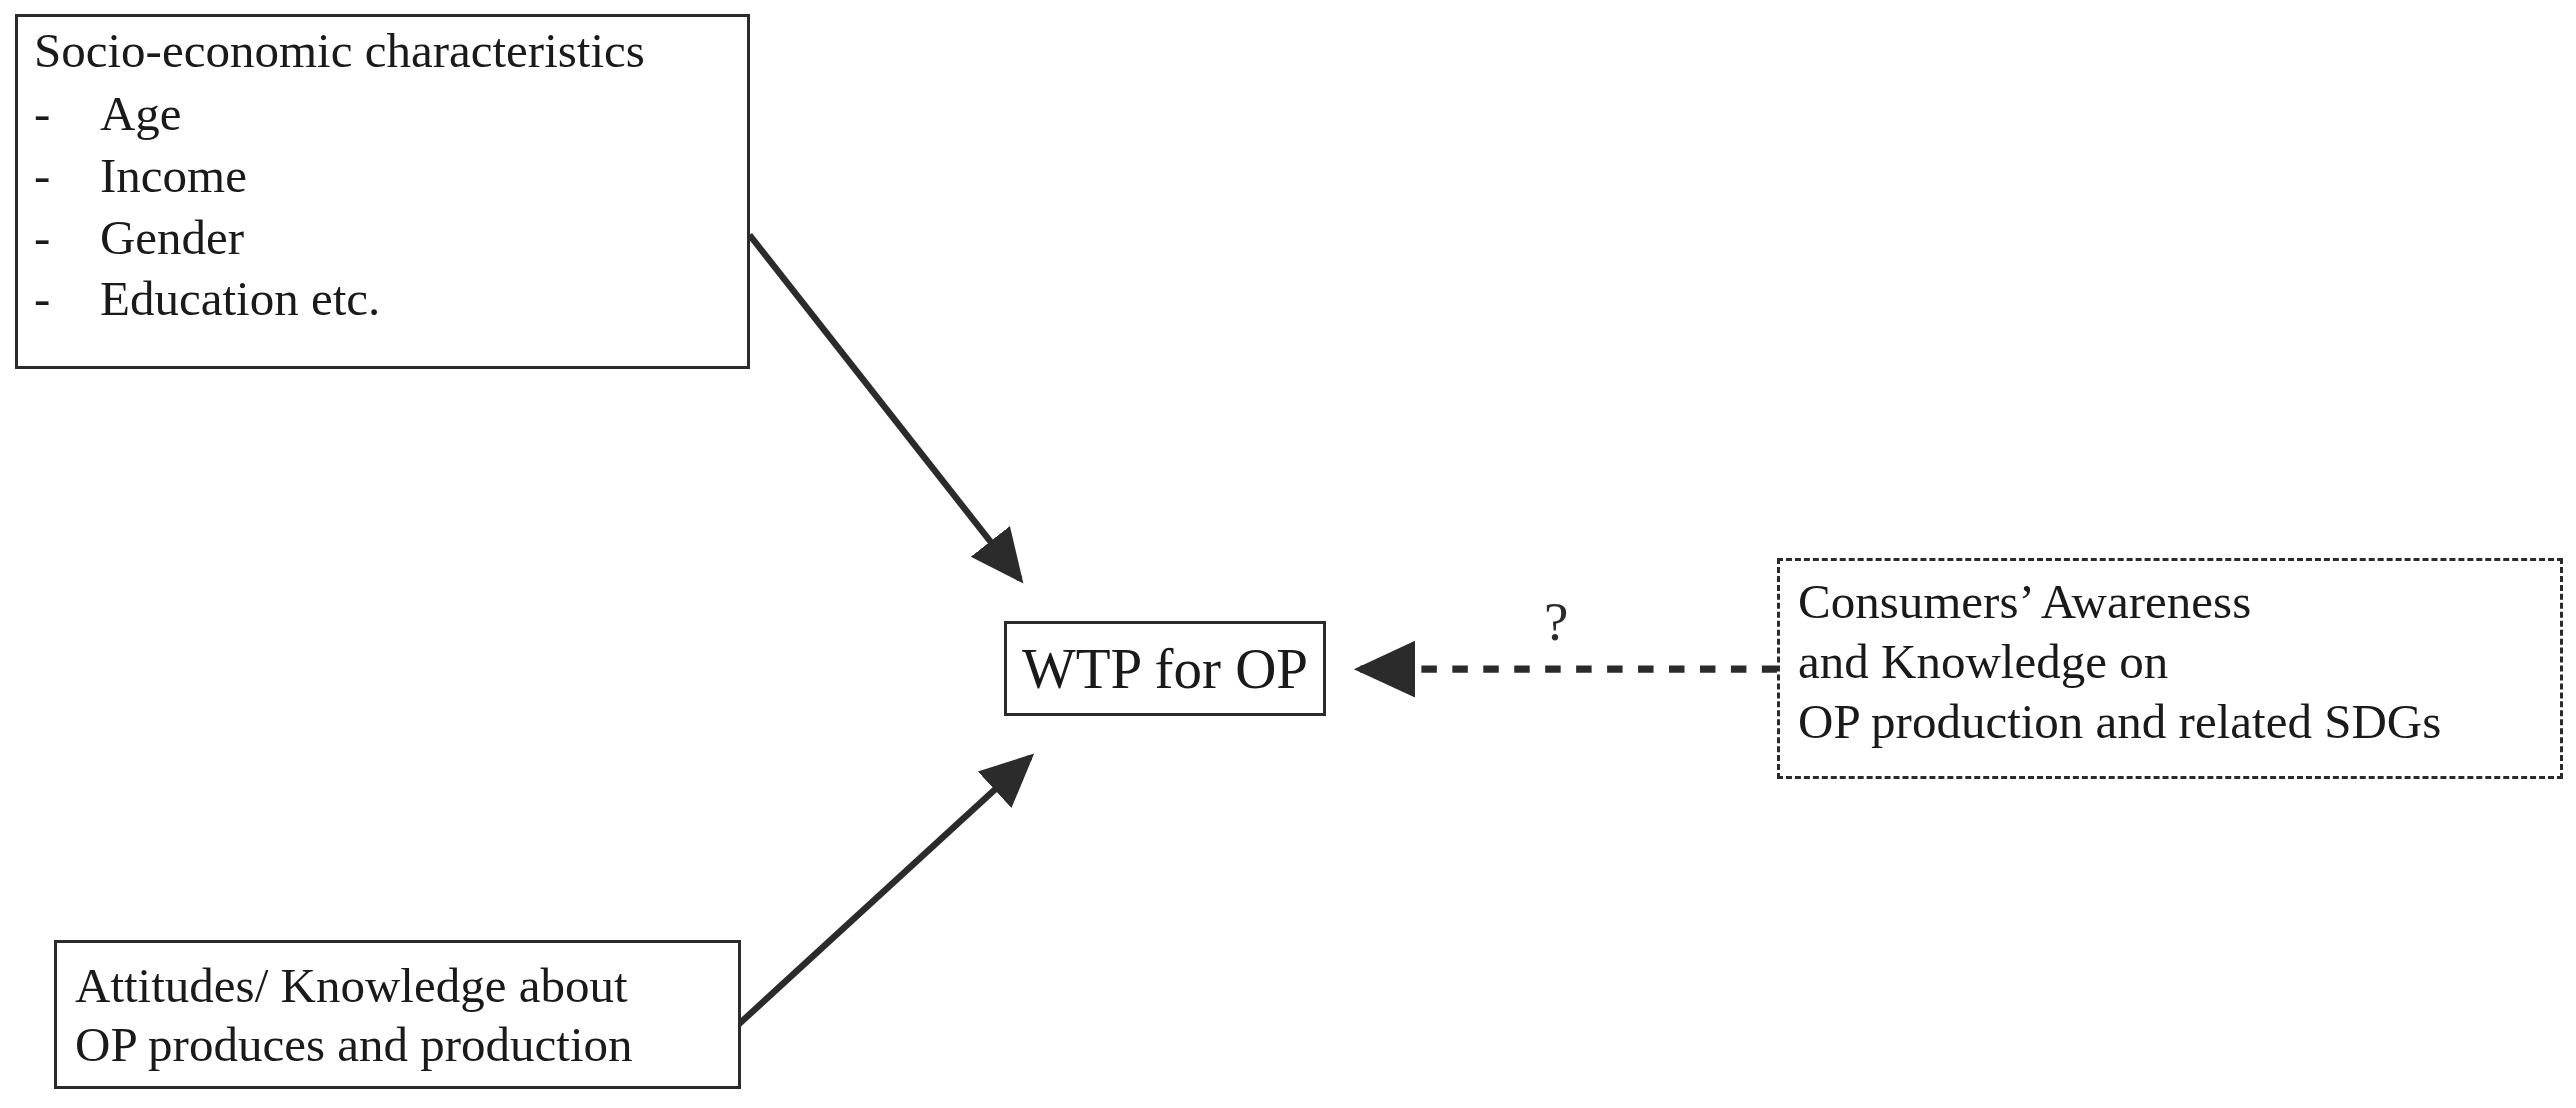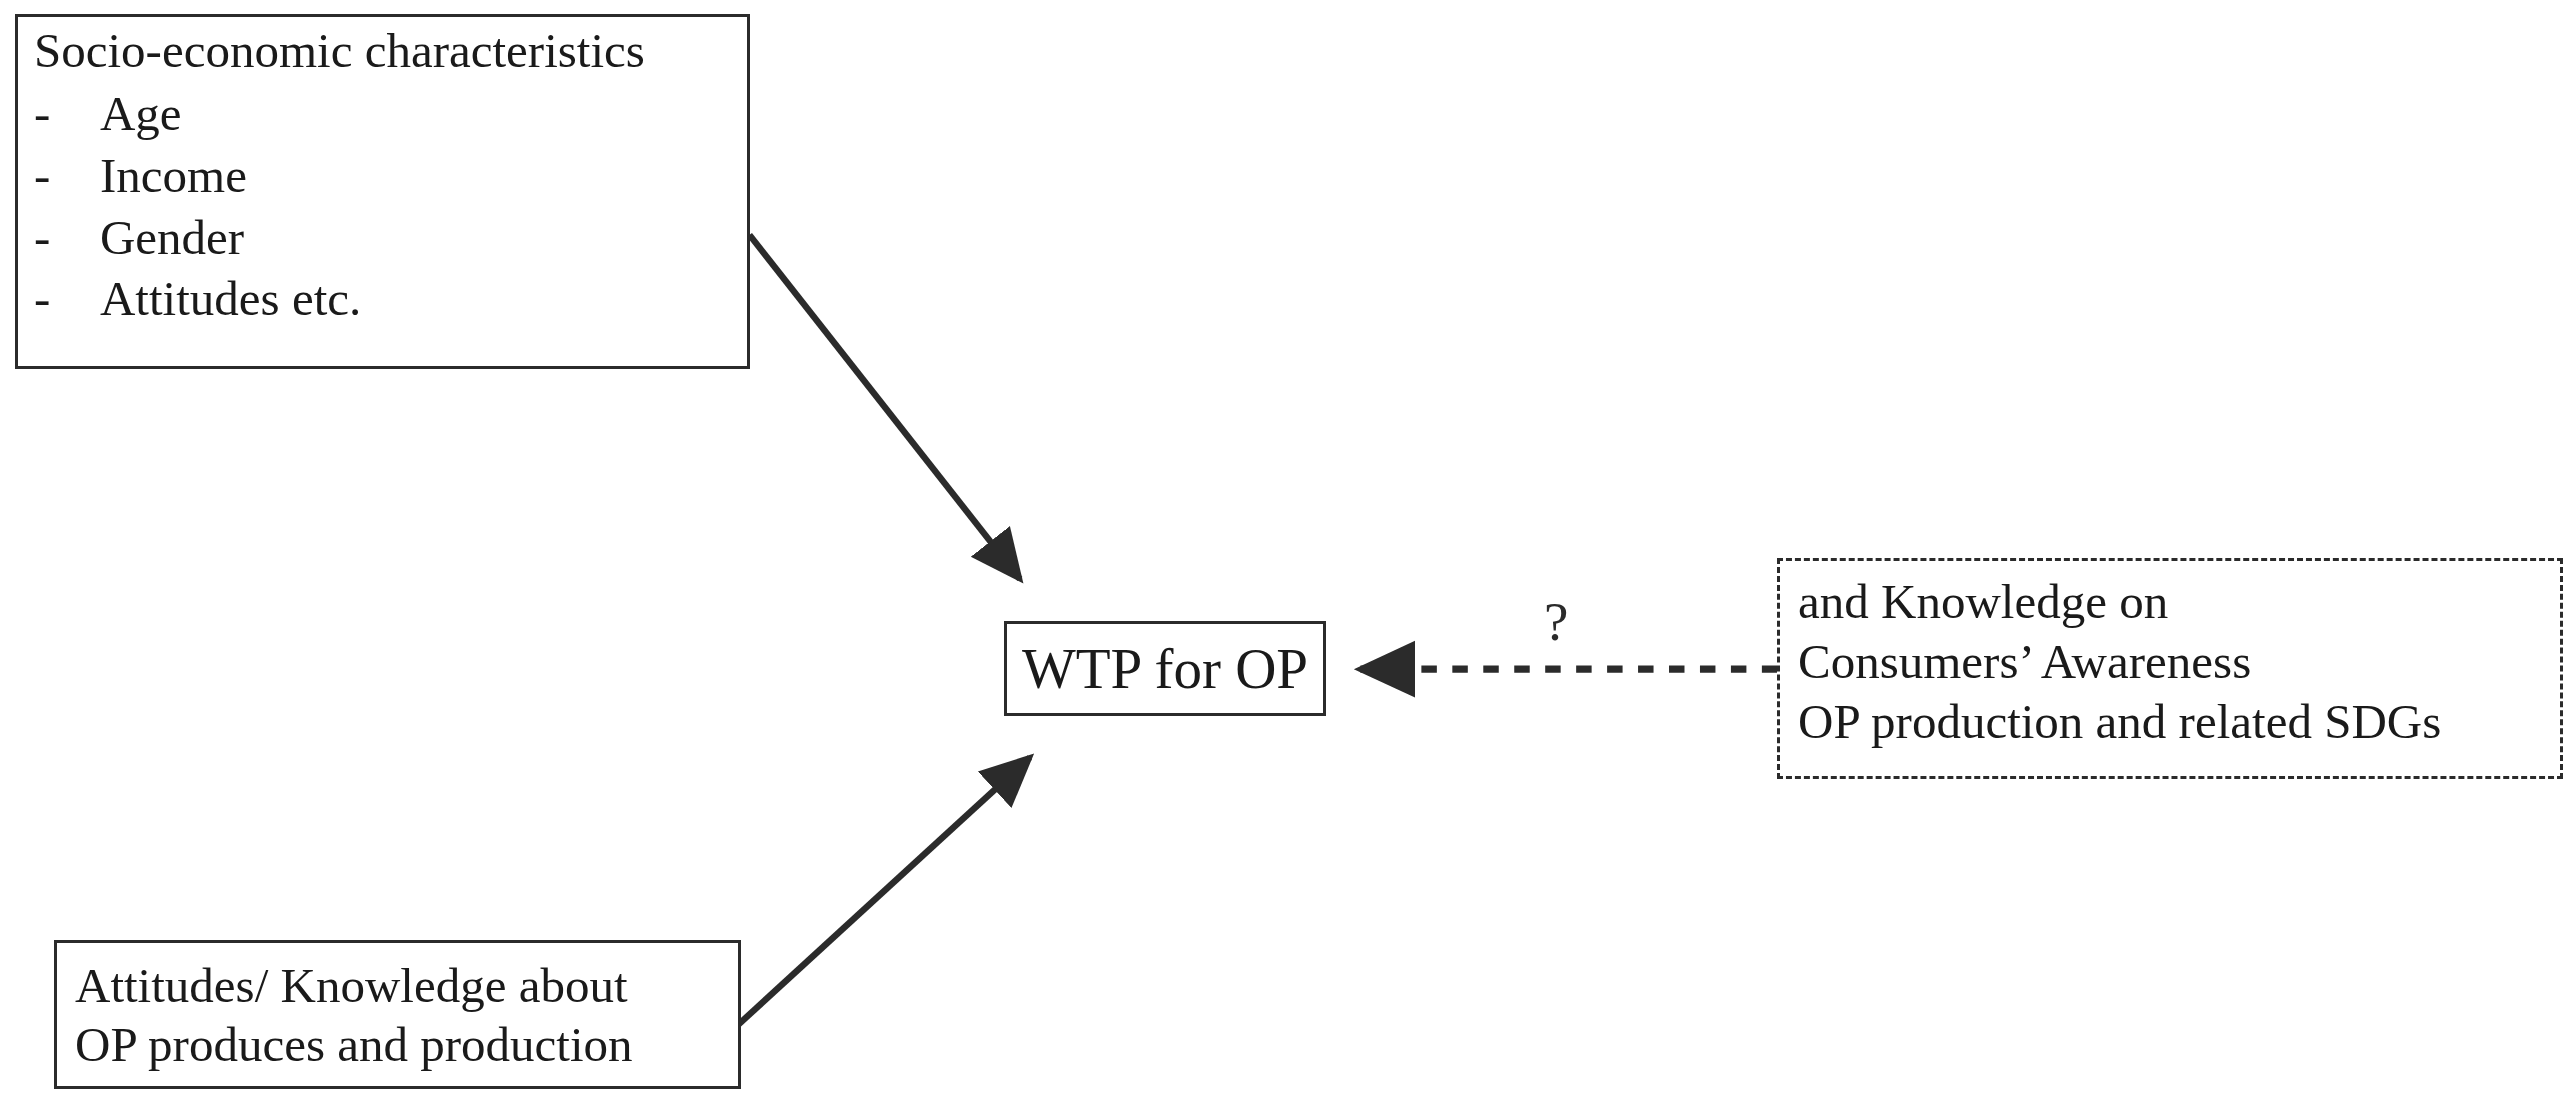--- a/index.html
+++ b/index.html
@@ -107,36 +107,36 @@
       <div class="bullet-row" style="margin-top:12.7px;">
         <span class="bullet-dash">-</span>
         <span>Income</span>
       </div>
       <div class="bullet-row" style="margin-top:12.7px;">
         <span class="bullet-dash">-</span>
         <span>Gender</span>
       </div>
       <div class="bullet-row" style="margin-top:12.7px;">
         <span class="bullet-dash">-</span>
-        <span>Attitudes etc.</span>
+        <span>Education etc.</span>
       </div>
     </div>
   </div>
 
   <div class="node solid-box" id="box-wtp" style="left:1004px; top:621px; width:322px; height:95px; display:flex; align-items:center; justify-content:center;">
     <div class="wtp-label">WTP for OP</div>
   </div>
 
   <div class="node solid-box" id="box-attitudes" style="left:38px; top:940px; width:687px; height:149px; padding:12.7px 0 0 18px;margin-left:16px;">
     <div class="multiline">Attitudes/ Knowledge about</div>
     <div class="multiline">OP produces and production</div>
   </div>
 
   <div class="node dashed-box" id="box-awareness" style="left:1777px; top:558px; width:786px; height:221px; padding:11px 0 0 18px;">
+    <div class="multiline">Consumers’ Awareness</div>
     <div class="multiline">and Knowledge on</div>
-    <div class="multiline">Consumers’ Awareness</div>
     <div class="multiline">OP production and related SDGs</div>
   </div>
 
   <div class="qmark" style="left:1544px; top:594px;">?</div>
 
 </div>
 
 
 </body></html>

